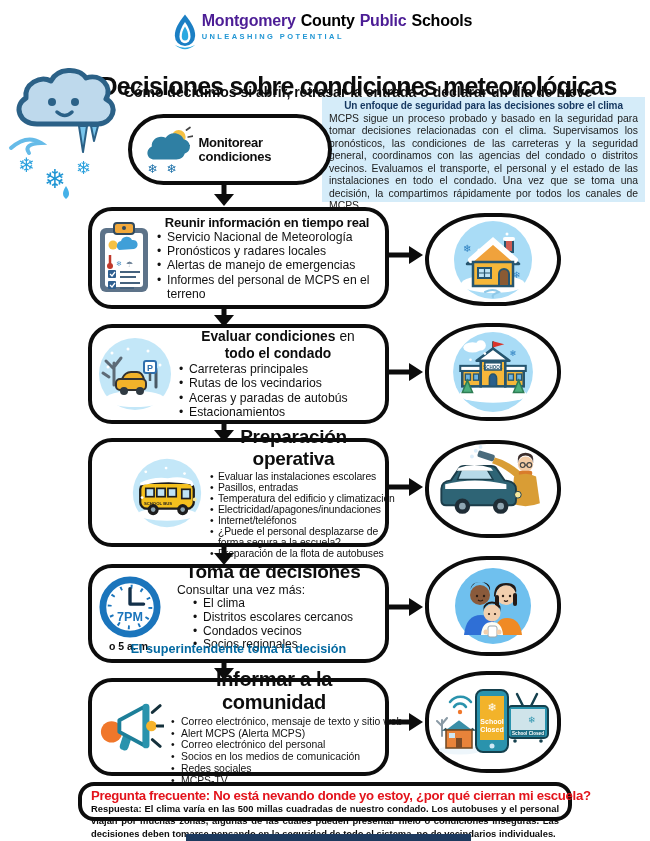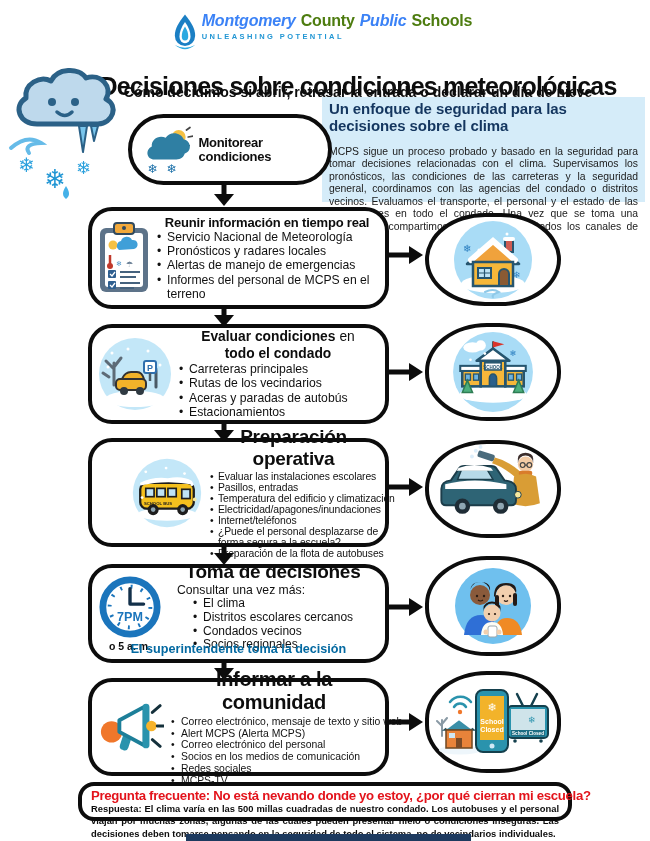--- a/index.html
+++ b/index.html
@@ -4,33 +4,33 @@
 <style>
   html,body{margin:0;padding:0;background:#fff;}
   .page{position:relative;width:650px;height:841px;background:#fff;overflow:hidden;
         font-family:"Liberation Sans",sans-serif;color:#111;}
 
   
   .logo-row{position:absolute;left:0;right:0;top:13px;display:flex;justify-content:center;align-items:flex-start;gap:5px;}
   .logo-text{display:flex;flex-direction:column;}
   .logo-words{font-weight:bold;font-size:16px;letter-spacing:-0.2px;line-height:1.05;}
   .lw{margin-right:5px;}
-  .lw.dark{color:#3b82f6;font-style:italic;}
-  .lw.light{color:#4d7c0f;}
+  .lw.dark{color:#4c1d95;}
+  .lw.light{color:#000000;}
   .tagline{font-size:7.5px;font-weight:bold;letter-spacing:2.4px;color:#2196d4;margin-top:2px;}
 
   .title{position:absolute;left:72px;top:55px;width:572px;text-align:center;
          font-size:25px;font-weight:bold;letter-spacing:-0.8px;color:#0d0d0d;white-space:nowrap;}
   .subtitle{position:absolute;left:72px;top:84px;width:572px;text-align:center;
             font-size:14px;font-weight:bold;color:#0d0d0d;}
 
   
   .safety-box{position:absolute;left:322px;top:97px;width:323px;height:105px;background:#d5ecf9;
               box-sizing:border-box;padding:3px 7px;}
-  .sb-title{font-size:15px;font-weight:bold;color:#14365f;text-align:left;margin-bottom:12px;letter-spacing:-0.1px;}
+  .sb-title{font-size:10px;font-weight:bold;color:#14365f;text-align:center;margin-bottom:2px;letter-spacing:-0.1px;}
   .sb-body{font-size:10.4px;line-height:1.2;text-align:justify;color:#1b1b1b;}
 
   .mascot{position:absolute;left:6px;top:60px;}
 
   
   .pill{position:absolute;left:128px;top:114px;width:204px;height:71px;border:4.5px solid #0c0c0c;
         border-radius:38px;background:#fff;display:flex;align-items:center;gap:6px;
         padding:0 8px 0 12px;box-sizing:border-box;}
   .pill-label{font-size:13px;font-weight:bold;line-height:1.06;letter-spacing:-0.3px;color:#0d0d0d;}
 

